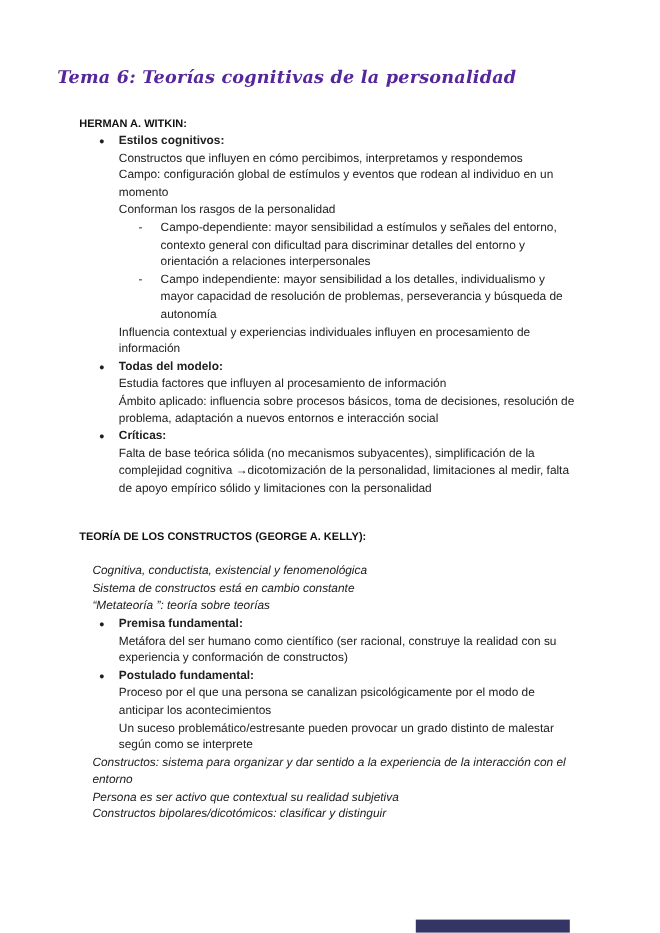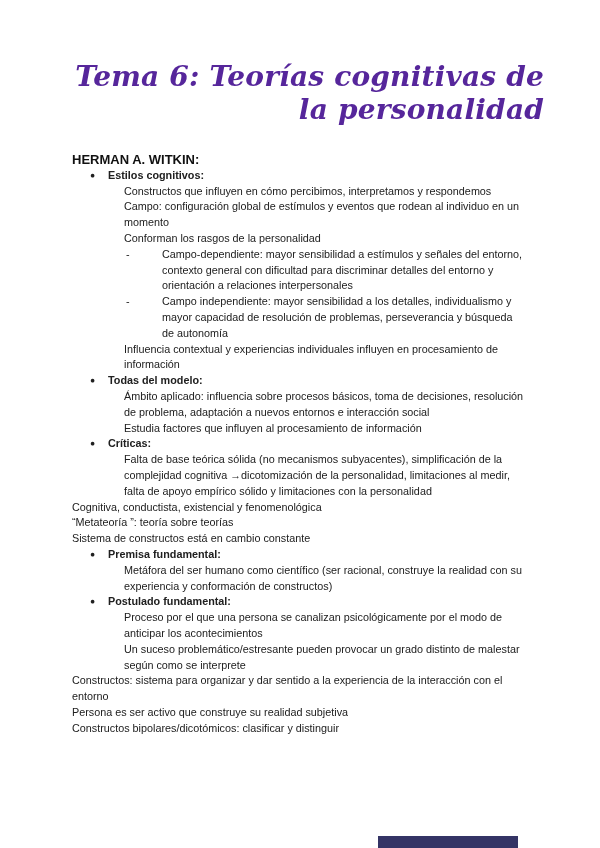--- a/index.html
+++ b/index.html
@@ -14,59 +14,59 @@
   }
   .page {
     position: absolute;
     inset: 0;
     padding: 60px 76px 0 72px;
   }
   .doc-title {
     font-family: "DejaVu Serif", serif;
     font-weight: bold;
     font-style: italic;
-    font-size: 28px;
+    font-size: 16px;
     color: #56269b;
-    text-align: right;
+    text-align: left;
     margin: 0 -20px 26px -20px;
     letter-spacing: 0.2px;
   }
   .body-text { font-size: 10.8px; line-height: 15.8px; }
   .sec-heading {
     font-weight: bold;
-    font-size: 13px;
+    font-size: 10px;
     color: #111;
     line-height: 15.8px;
   }
   .sec-heading.second { margin-top: 28px; margin-bottom: 16px; }
   .bullet-row {
     display: flex;
     align-items: flex-start;
     margin-left: 18px;
   }
   .bullet-marker {
     width: 18px;
     flex: 0 0 18px;
     font-size: 8.5px;
     line-height: 15.8px;
   }
   .bullet-label { font-weight: bold; }
-  .bullet-body { margin-left: 52px; }
+  .bullet-body { margin-left: 36px; }
   .dash-row {
     display: flex;
     align-items: flex-start;
     margin-left: 54px;
   }
   .dash-marker {
     width: 20px;
     flex: 0 0 20px;
     line-height: 15.8px;
   }
-  .dash-text { flex: 1; margin-left: 16px; }
-  .para { margin-left: 0; }
+  .dash-text { flex: 1; }
+  .para { margin-left: 12px; font-style: italic; }
   .footer-bar {
     position: absolute;
     left: 378px;
     bottom: 0;
     width: 140px;
     height: 12px;
     background: #343465;
   }
 </style>
 </head>
@@ -96,47 +96,48 @@
       <span class="dash-marker">-</span>
       <div class="dash-text">Campo independiente: mayor sensibilidad a los detalles, individualismo y mayor capacidad de resolución de problemas, perseverancia y búsqueda de autonomía</div>
     </div>
 
     <div class="bullet-body">Influencia contextual y experiencias individuales influyen en procesamiento de información</div>
 
     <div class="bullet-row">
       <span class="bullet-marker">●</span>
       <span class="bullet-label">Todas del modelo:</span>
     </div>
+    <div class="bullet-body">Estudia factores que influyen al procesamiento de información</div>
     <div class="bullet-body">Ámbito aplicado: influencia sobre procesos básicos, toma de decisiones, resolución de problema, adaptación a nuevos entornos e interacción social</div>
-    <div class="bullet-body">Estudia factores que influyen al procesamiento de información</div>
 
     <div class="bullet-row">
       <span class="bullet-marker">●</span>
       <span class="bullet-label">Críticas:</span>
     </div>
     <div class="bullet-body">Falta de base teórica sólida (no mecanismos subyacentes), simplificación de la complejidad cognitiva →dicotomización de la personalidad, limitaciones al medir, falta de apoyo empírico sólido y limitaciones con la personalidad</div>
 
+    <div class="sec-heading second">TEORÍA DE LOS CONSTRUCTOS (GEORGE A. KELLY):</div>
 
     <div class="para">Cognitiva, conductista, existencial y fenomenológica</div>
+    <div class="para">Sistema de constructos está en cambio constante</div>
     <div class="para">“Metateoría ”: teoría sobre teorías</div>
-    <div class="para">Sistema de constructos está en cambio constante</div>
 
     <div class="bullet-row">
       <span class="bullet-marker">●</span>
       <span class="bullet-label">Premisa fundamental:</span>
     </div>
     <div class="bullet-body">Metáfora del ser humano como científico (ser racional, construye la realidad con su experiencia y conformación de constructos)</div>
 
     <div class="bullet-row">
       <span class="bullet-marker">●</span>
       <span class="bullet-label">Postulado fundamental:</span>
     </div>
     <div class="bullet-body">Proceso por el que una persona se canalizan psicológicamente por el modo de anticipar los acontecimientos</div>
     <div class="bullet-body">Un suceso problemático/estresante pueden provocar un grado distinto de malestar según como se interprete</div>
 
     <div class="para">Constructos: sistema para organizar y dar sentido a la experiencia de la interacción con el entorno</div>
-    <div class="para">Persona es ser activo que construye su realidad subjetiva</div>
+    <div class="para">Persona es ser activo que contextual su realidad subjetiva</div>
     <div class="para">Constructos bipolares/dicotómicos: clasificar y distinguir</div>
 
   </div>
 </div>
 
 <div class="footer-bar"></div>
 
 </body></html>

